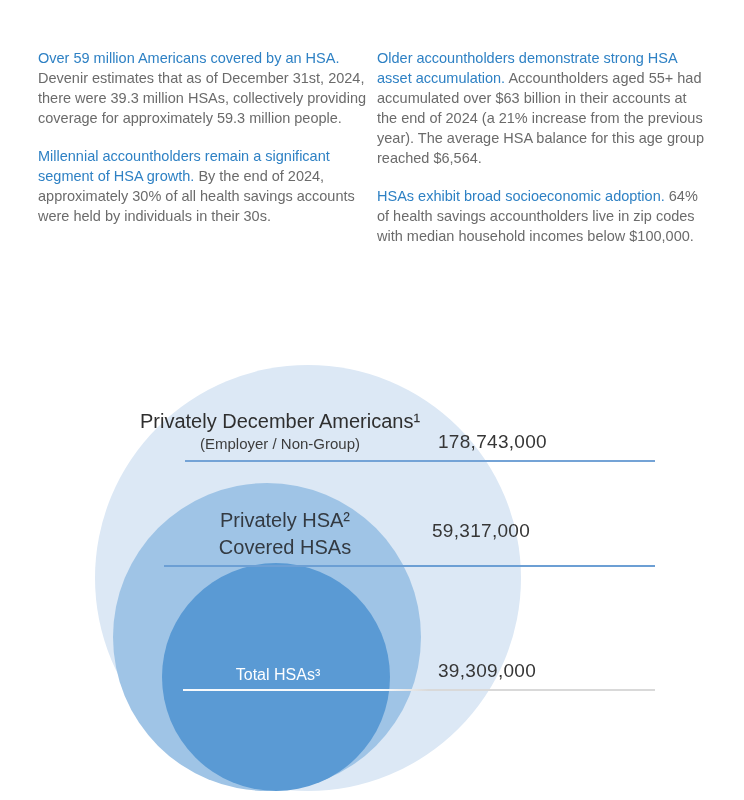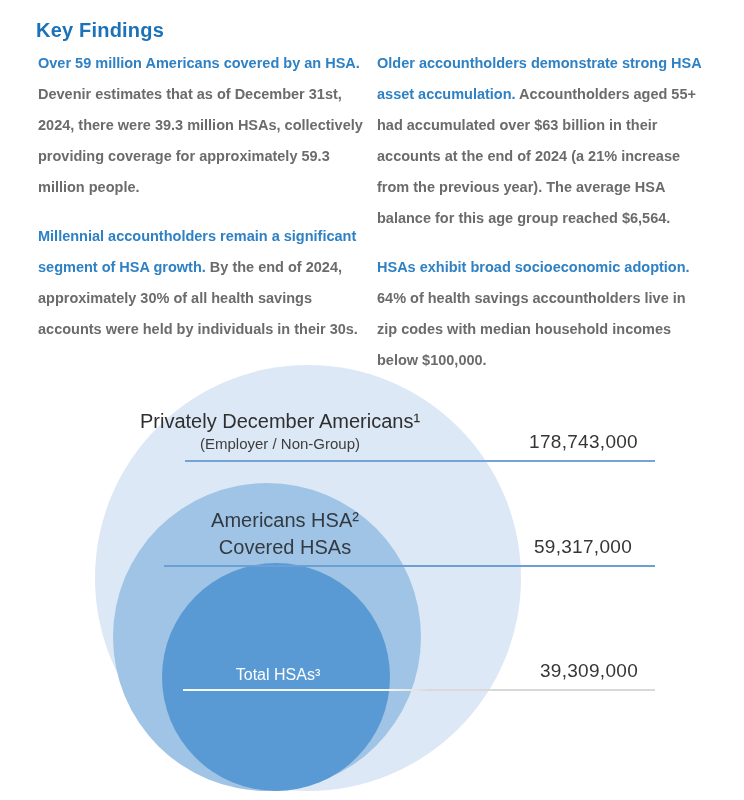--- a/index.html
+++ b/index.html
@@ -10,21 +10,21 @@
     overflow:hidden;
     font-family:"Liberation Sans","DejaVu Sans",sans-serif;
   }
   .page-title{
     position:absolute;left:36px;top:6px;
     font-size:20px;font-weight:bold;color:#1b72b8;
     letter-spacing:.2px;
   }
   .col{
     position:absolute;top:48px;
-    font-size:14.5px;line-height:31px;color:#6b6b6b;font-weight:bold;
+    font-size:14.5px;line-height:20px;color:#6b6b6b;
   }
   .col-left{left:38px;width:333px;}
   .col-right{left:377px;width:331px;}
   .col p{margin:0 0 18px 0;}
   .col .lead{color:#2e81c4;}
   
   .circle{position:absolute;border-radius:50%;}
   .circle.outer{left:95px;top:365px;width:426px;height:426px;background:#dce8f5;}
   .circle.middle{left:113px;top:483px;width:308px;height:308px;background:#9fc4e6;}
   .circle.inner{left:162px;top:563px;width:228px;height:228px;background:#5a9ad4;}
@@ -35,33 +35,32 @@
   .label-1{left:135px;top:507px;width:300px;color:#333a42;}
   .label-1 .l1,.label-1 .l2{font-size:20px;line-height:27px;color:#333a42;}
   .label-2{left:178px;top:662px;width:200px;}
   .label-2 .l1{color:#fdfeff;font-size:16px;}
   .rule{position:absolute;height:2px;}
   .rule-0{left:185px;top:460px;width:470px;background:#74a3d6;}
   .rule-1{left:164px;top:565px;width:491px;background:#6c9fd4;}
   .rule-2{left:183px;top:689px;width:472px;
           background:linear-gradient(to right,rgba(255,255,255,.95) 0%,rgba(255,255,255,.95) 42%,#d9d9d9 52%,#d9d9d9 100%);}
   .ring-value{
-    position:absolute;width:200px;text-align:right;
+    position:absolute;width:200px;text-align:left;
     font-size:19px;color:#363636;letter-spacing:.3px;
   }
   .value-0{left:438px;top:431px;}
-  .value-1{left:432px;top:536px;}
+  .value-1{left:432px;top:520px;}
   .value-2{left:438px;top:660px;}
 </style>
 </head>
 <body>
 
 <div class="page">
 
-  <h1 class="page-title">Key Findings</h1>
 
   <div class="col col-left">
     <p><span class="lead">Over 59 million Americans covered by an HSA.</span><span> Devenir estimates that as of December 31st, 2024, there were 39.3 million HSAs, collectively providing coverage for approximately 59.3 million people.</span></p>
     <p><span class="lead">Millennial accountholders remain a significant segment of HSA growth.</span><span> By the end of 2024, approximately 30% of all health savings accounts were held by individuals in their 30s.</span></p>
   </div>
 
   <div class="col col-right">
     <p><span class="lead">Older accountholders demonstrate strong HSA asset accumulation.</span><span> Accountholders aged 55+ had accumulated over $63 billion in their accounts at the end of 2024 (a 21% increase from the previous year). The average HSA balance for this age group reached $6,564.</span></p>
     <p><span class="lead">HSAs exhibit broad socioeconomic adoption.</span><span> 64% of health savings accountholders live in zip codes with median household incomes below $100,000.</span></p>
   </div>
@@ -72,21 +71,21 @@
     <div class="circle inner"></div>
 
     <div class="ring-label label-0">
       <div class="l1">Privately December Americans¹</div>
       <div class="l2">(Employer / Non-Group)</div>
     </div>
     <div class="rule rule-0"></div>
     <div class="ring-value value-0">178,743,000</div>
 
     <div class="ring-label label-1">
-      <div class="l1">Americans HSA²</div>
+      <div class="l1">Privately HSA²</div>
       <div class="l2">Covered HSAs</div>
     </div>
     <div class="rule rule-1"></div>
     <div class="ring-value value-1">59,317,000</div>
 
     <div class="ring-label label-2">
       <div class="l1">Total HSAs³</div>
     </div>
     <div class="rule rule-2"></div>
     <div class="ring-value value-2">39,309,000</div>

